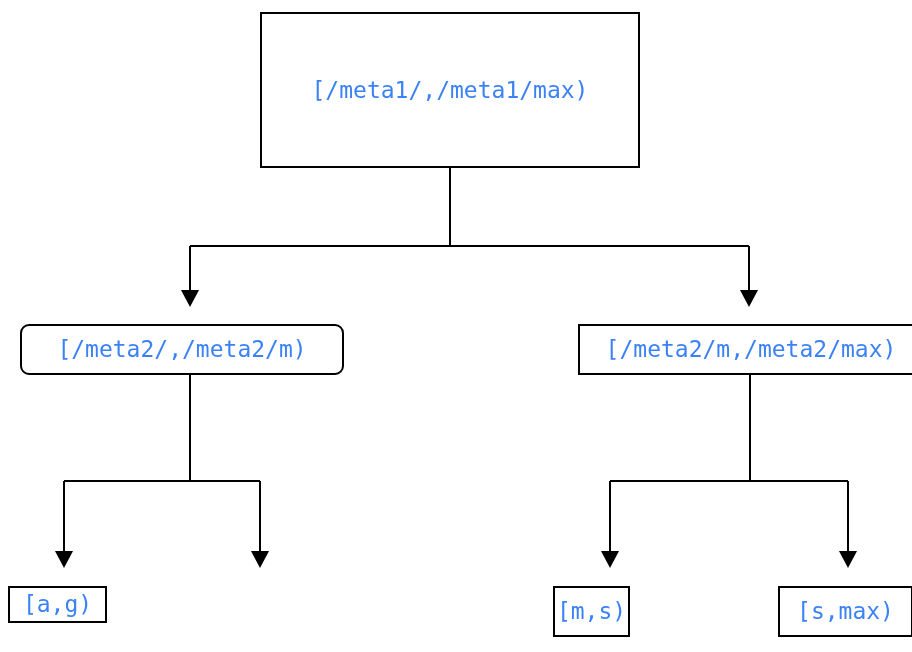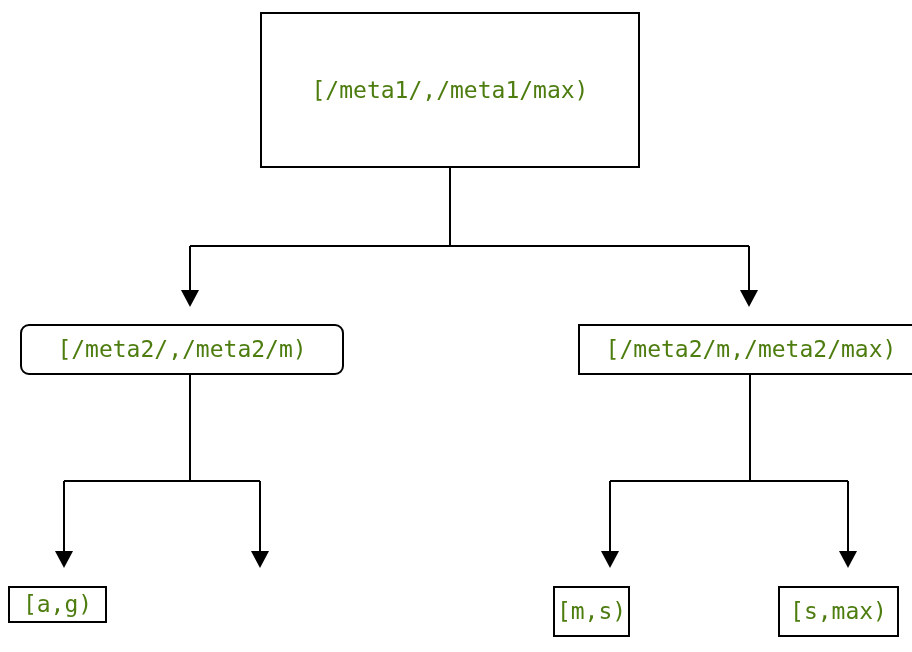--- a/index.html
+++ b/index.html
@@ -33,21 +33,21 @@
     justify-content: center;
     color: #000000;
     letter-spacing: 0px;
     white-space: nowrap;
   }
   .node-label {
     display: block;
     font-family: "DejaVu Sans Mono", "Liberation Mono", monospace;
     font-size: 23px;
     line-height: 1;
-    color: #4d7c0f;
+    color: #3b82f6;
   }
   
   #node-root {
     left: 260px;
     top: 12px;
     width: 380px;
     height: 156px;
   }
   
   #node-mid-left {
@@ -78,21 +78,21 @@
   }
   #node-leaf-ms {
     left: 553px;
     top: 586px;
     width: 77px;
     height: 51px;
   }
   #node-leaf-smax {
     left: 778px;
     top: 586px;
-    width: 121px;
+    width: 135px;
     height: 51px;
   }
 </style>
 </head>
 <body>
 
 <div id="canvas">
 
   <svg id="connectors" viewBox="0 0 912 652" width="912" height="652" aria-hidden="true">
     <g stroke="#000000" stroke-width="2.5" fill="none" shape-rendering="crispEdges">

